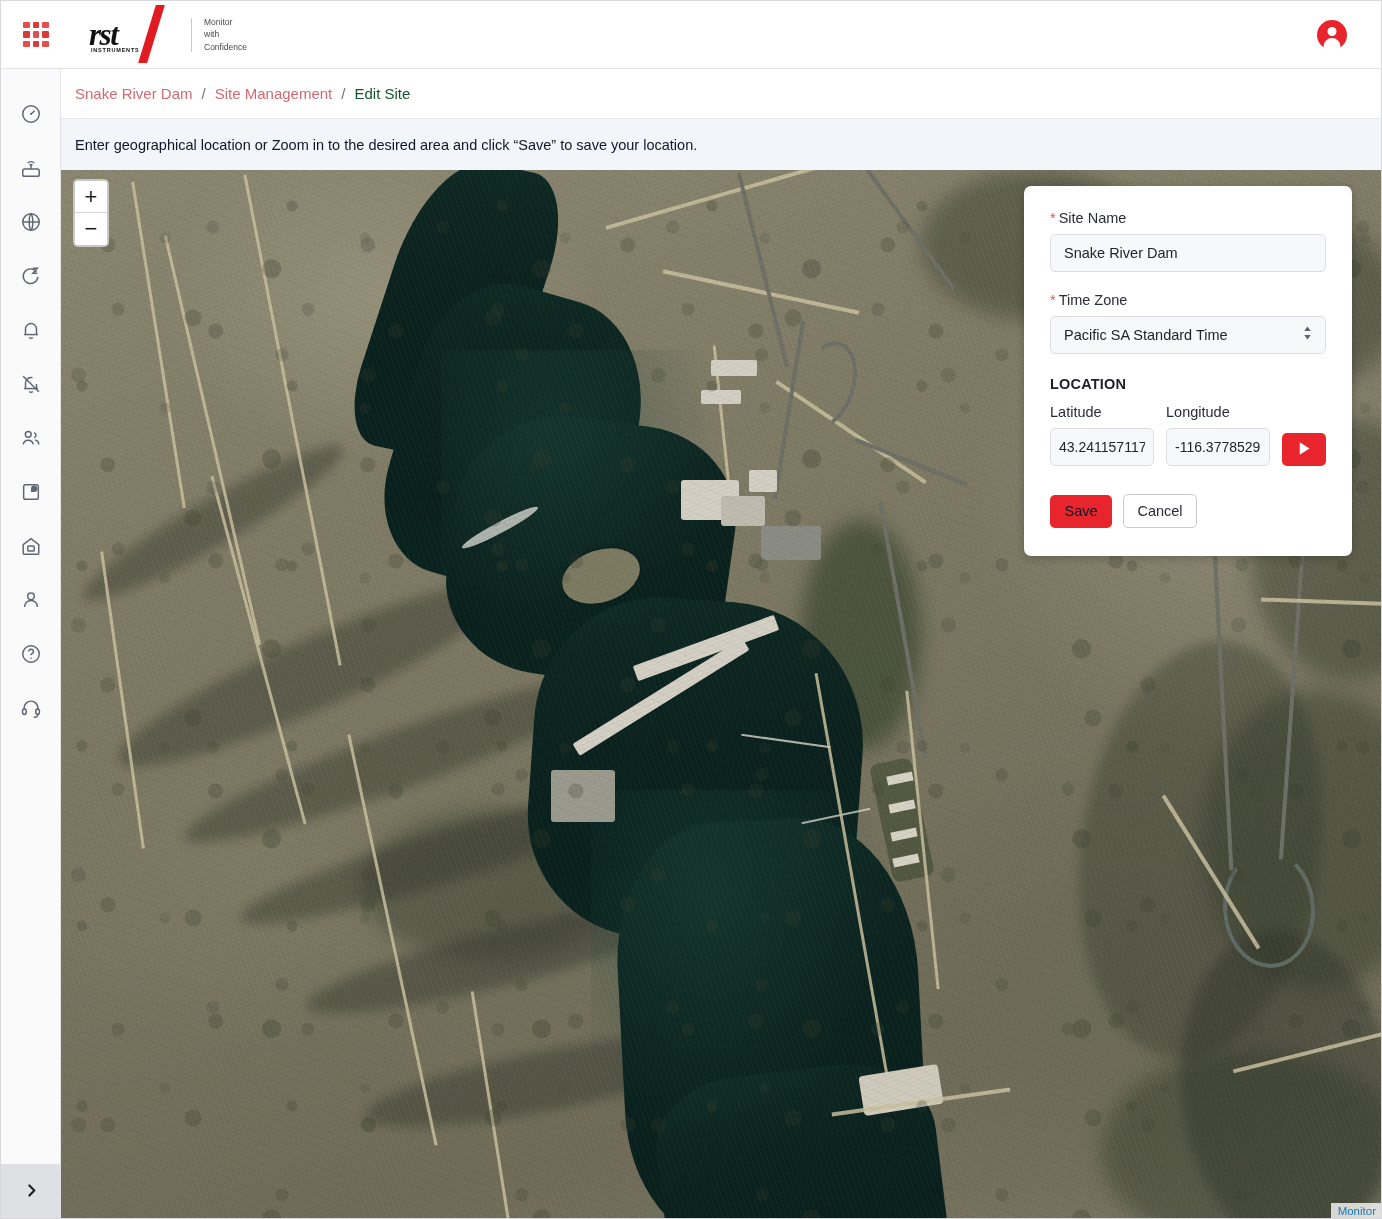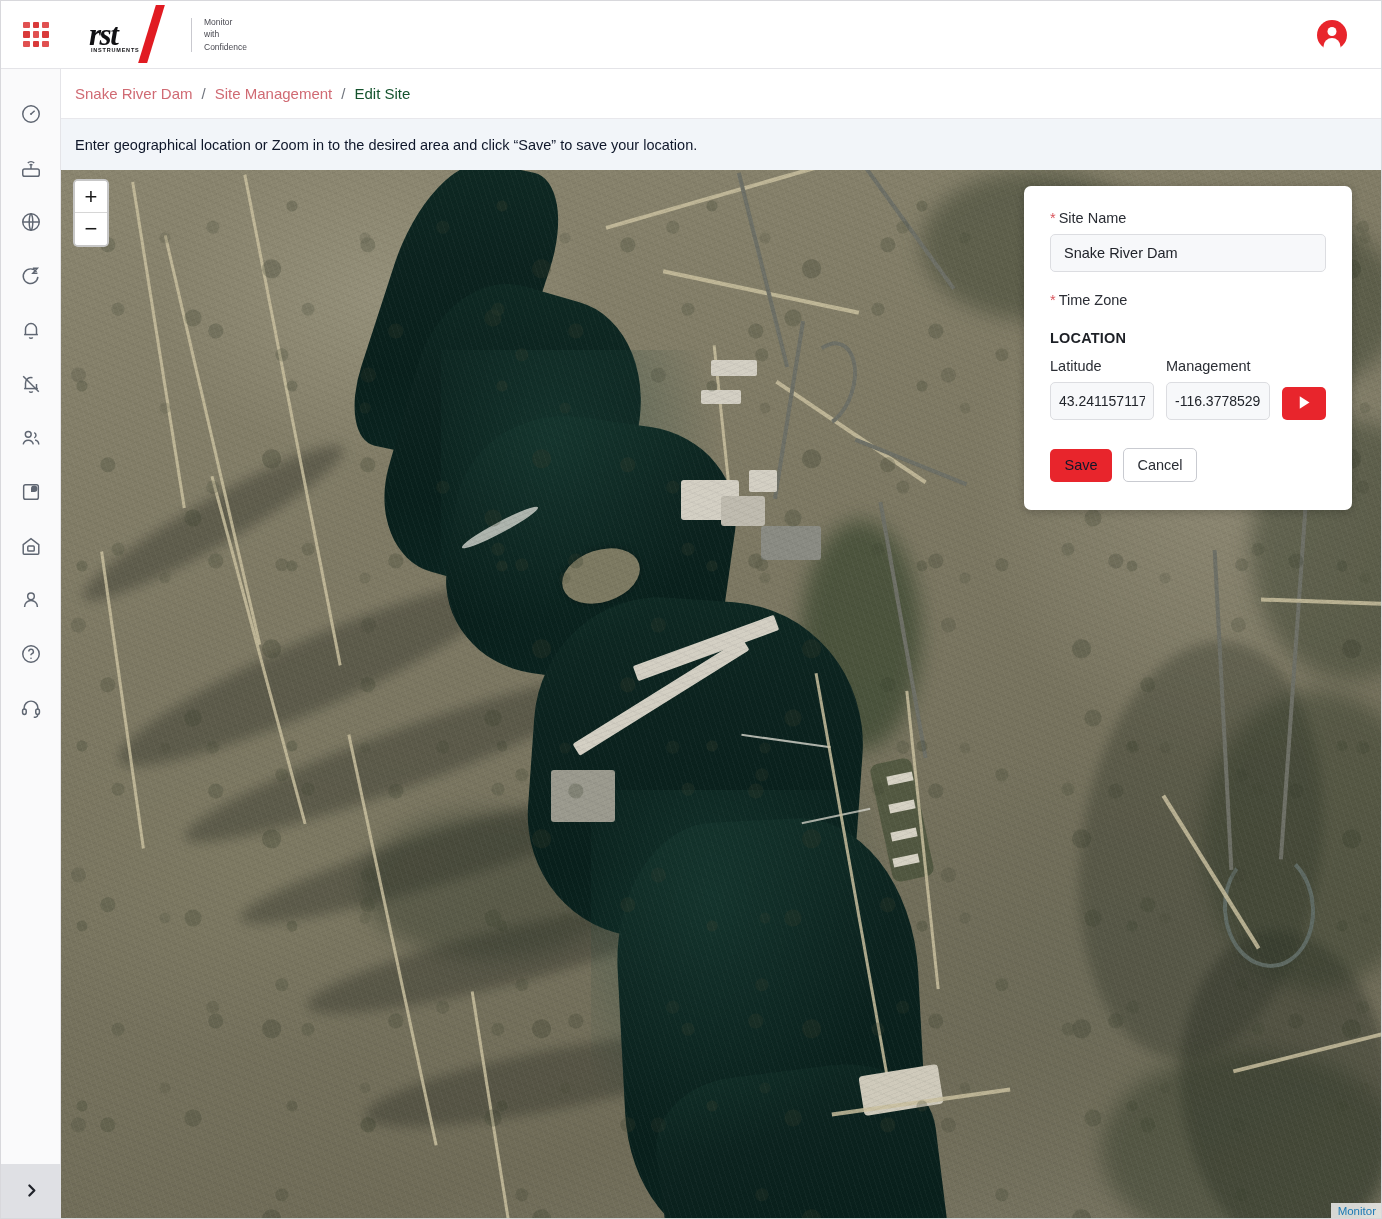--- a/index.html
+++ b/index.html
@@ -757,30 +757,39 @@
     <div class="panel-body">
 
       <div class="field-label">
         <span class="req">*</span><span>Site Name</span>
       </div>
       <input class="txtinput" type="text" value="Snake River Dam" style="">
 
       <div class="field-label" style="margin-top:20px;">
         <span class="req">*</span><span>Time Zone</span>
       </div>
+      <div class="selwrap">
+        <input class="selinput" type="text" readonly="" value="Pacific SA Standard Time" style="">
+        <span class="selarrow">
+          <svg width="13" height="16" viewBox="0 0 12 16" fill="currentColor">
+            <path d="M6 1.5L9.2 6H2.8z"></path>
+              <path d="M6 14.5L2.8 10h6.4z"></path>
+          </svg>
+        </span>
+      </div>
 
       <div class="section-title">LOCATION</div>
 
       <div class="coordrow">
         <div class="coordcol">
           <div class="coordlabel">Latitude</div>
           <input class="coordinput" type="text" value="43.241157117913" style="">
         </div>
         <div class="coordcol">
-          <div class="coordlabel">Management</div>
+          <div class="coordlabel">Longitude</div>
           <input class="coordinput" type="text" value="-116.377852915" style="">
         </div>
         <button class="locate-btn">
           <span>
             <svg width="17" height="17" viewBox="0 0 16 16" fill="#ffffff">
               <path d="M3.5 2.2l9.2 5.9-9.2 5.7z"></path>
             </svg>
           </span>
         </button>
       </div>

